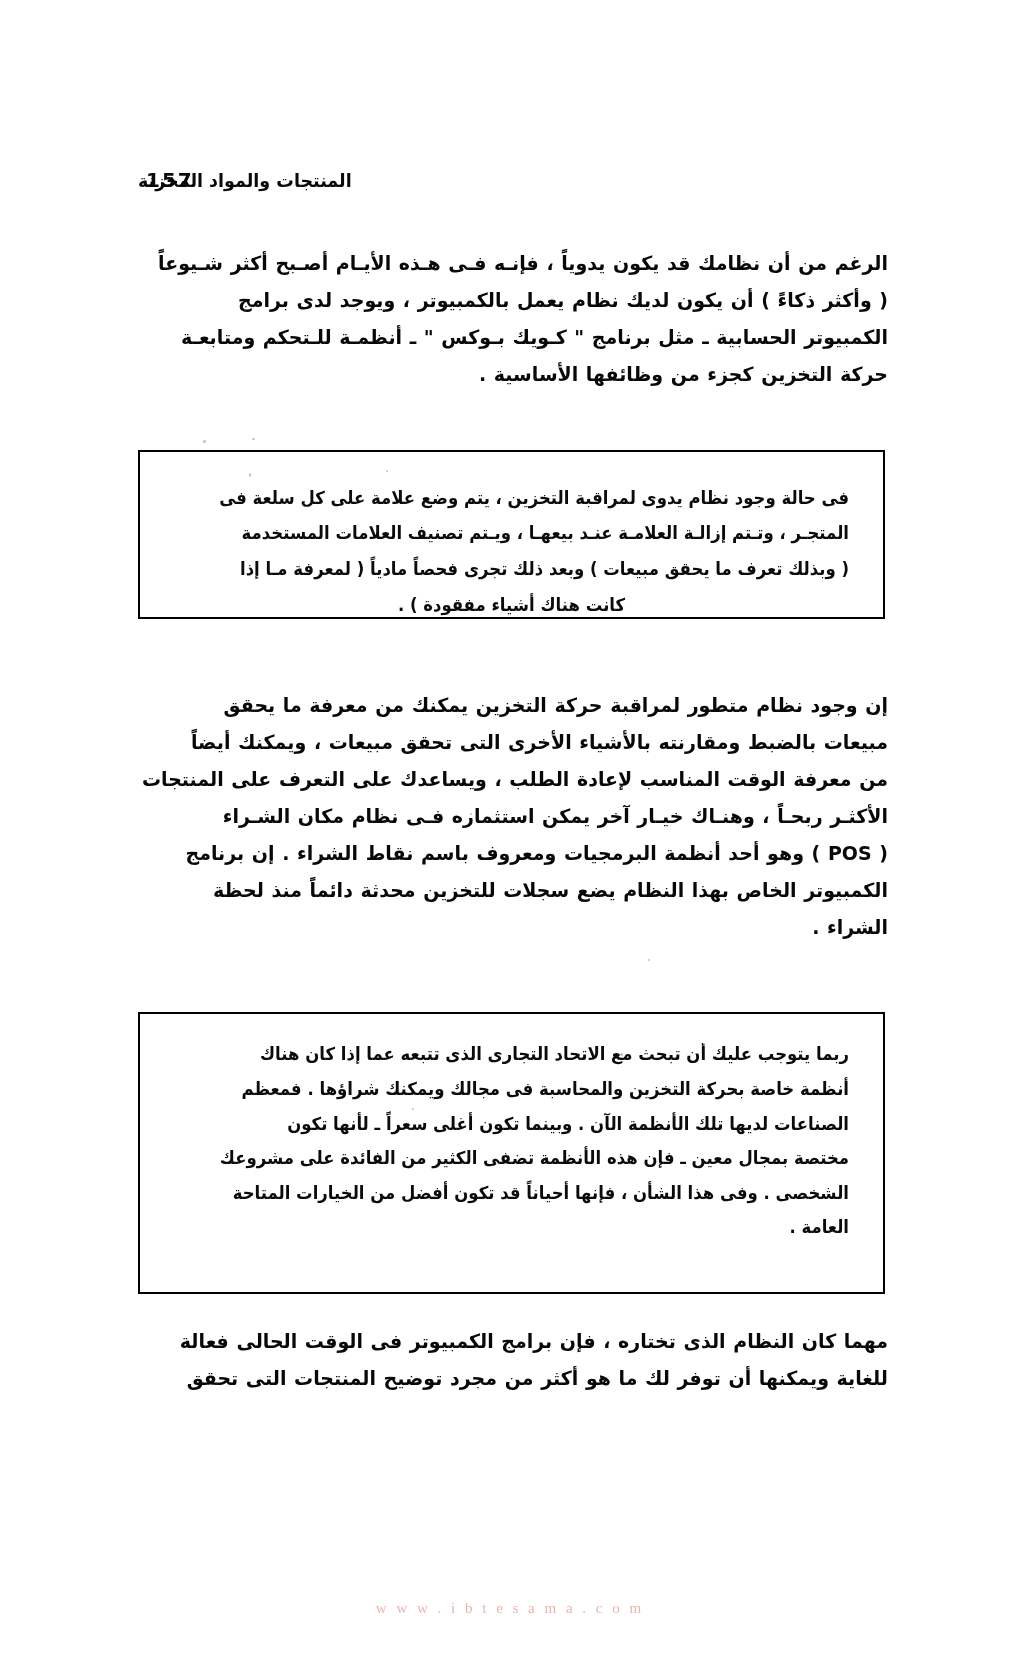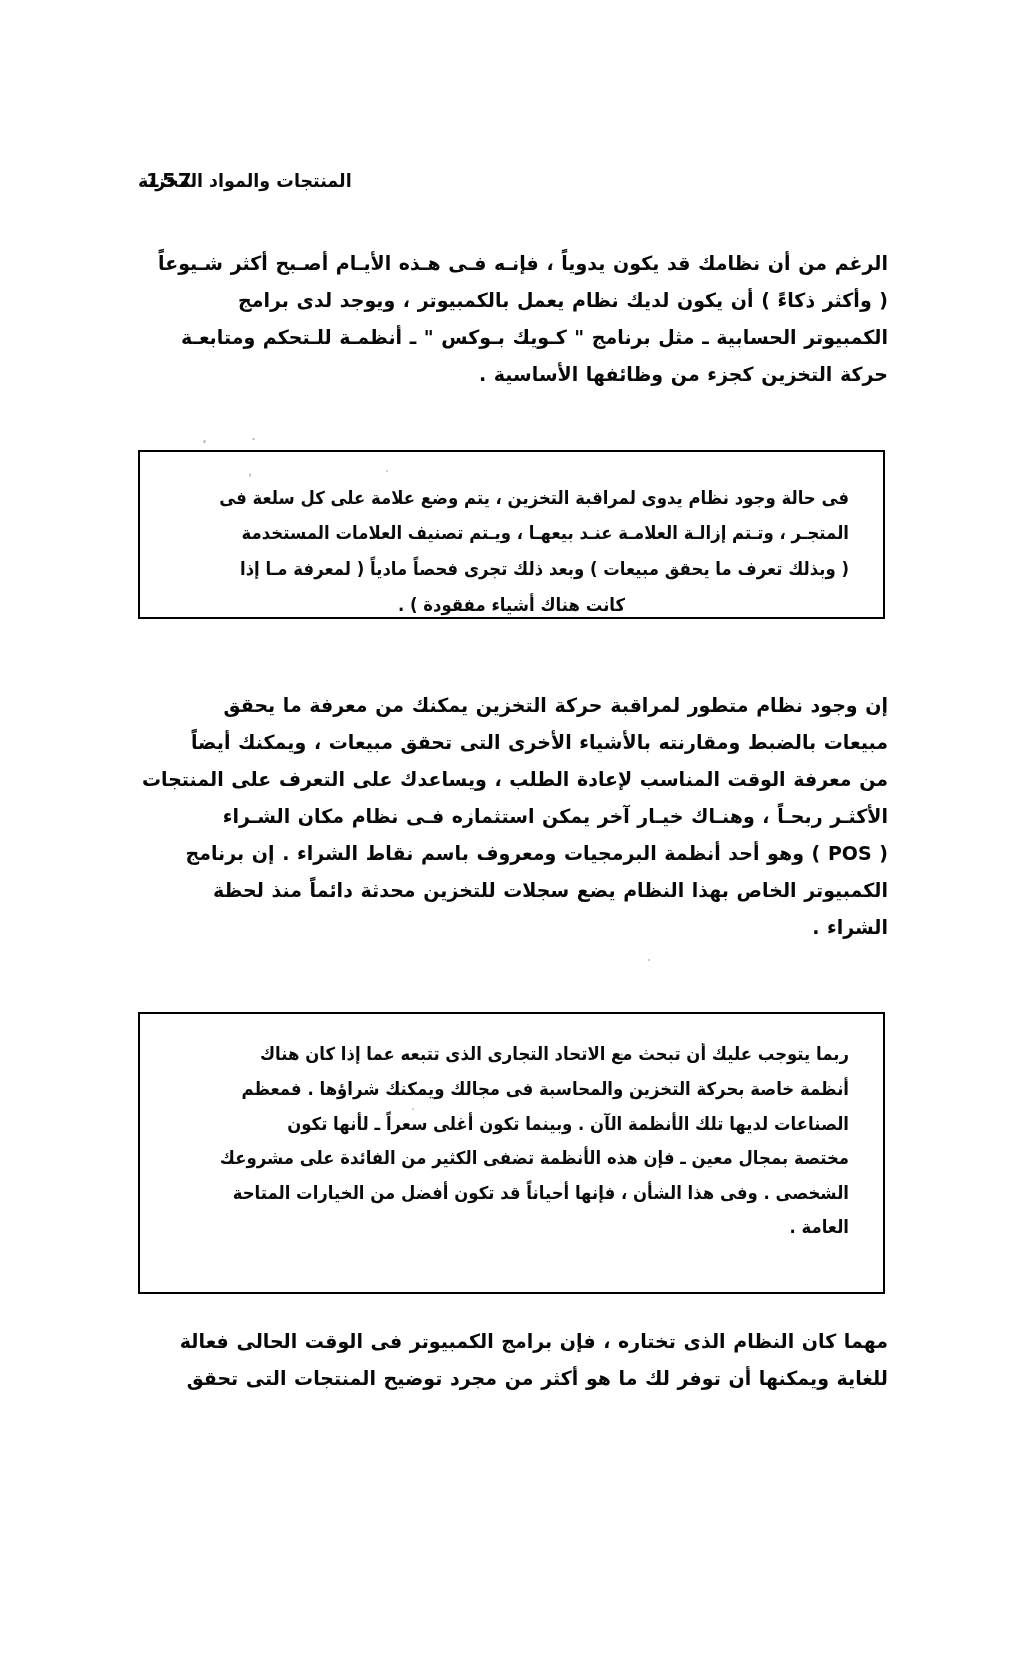--- a/index.html
+++ b/index.html
@@ -186,20 +186,21 @@
       <span class="ln">الشخصى . وفى هذا الشأن ، فإنها أحياناً قد تكون أفضل من الخيارات المتاحة</span>
       <span class="ln">العامة .</span>
     </div>
   </div>
 
   <div class="para" id="para-3">
     <span class="ln">مهما كان النظام الذى تختاره ، فإن برامج الكمبيوتر فى الوقت الحالى فعالة</span>
     <span class="ln">للغاية ويمكنها أن توفر لك ما هو أكثر من مجرد توضيح المنتجات التى تحقق</span>
   </div>
 
+  <div class="watermark">w w w . i b t e s a m a . c o m</div>
 
   <div class="speck" style="left:203px;top:440px;width:3px;height:3px;"></div>
   <div class="speck" style="left:252px;top:438px;width:3px;height:2px;"></div>
   <div class="speck" style="left:386px;top:470px;width:2px;height:2px;"></div>
   <div class="speck" style="left:249px;top:473px;width:2px;height:4px;"></div>
   <div class="speck" style="left:620px;top:1053px;width:3px;height:3px;"></div>
   <div class="speck" style="left:412px;top:1108px;width:2px;height:2px;"></div>
   <div class="speck" style="left:470px;top:813px;width:2px;height:2px;"></div>
   <div class="speck" style="left:648px;top:959px;width:2px;height:2px;"></div>
 

